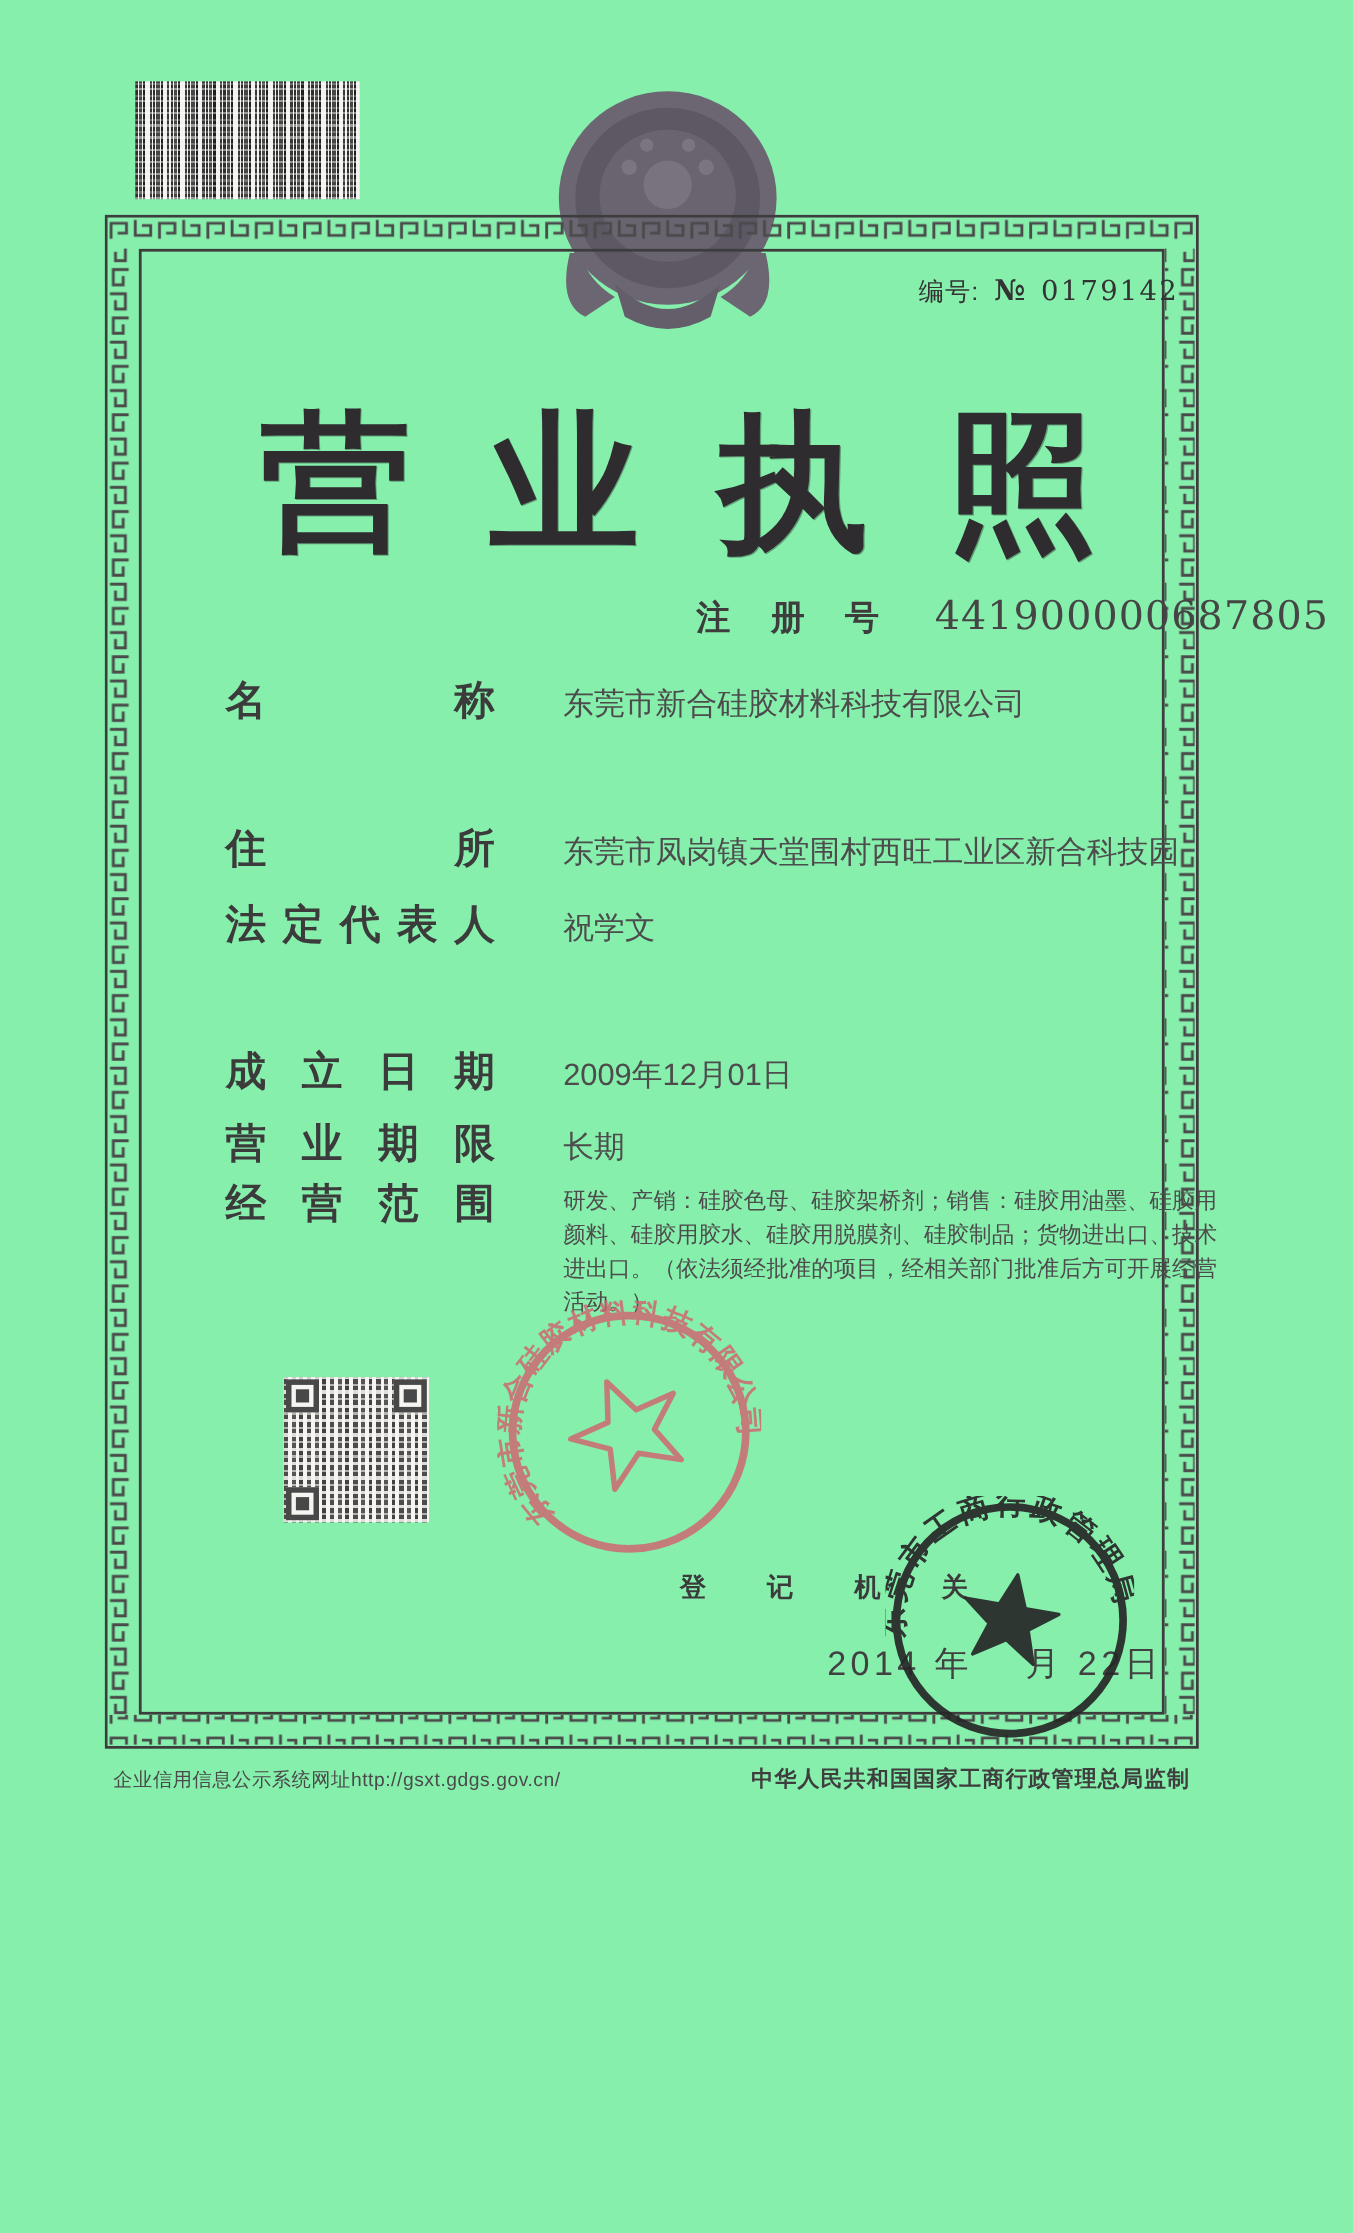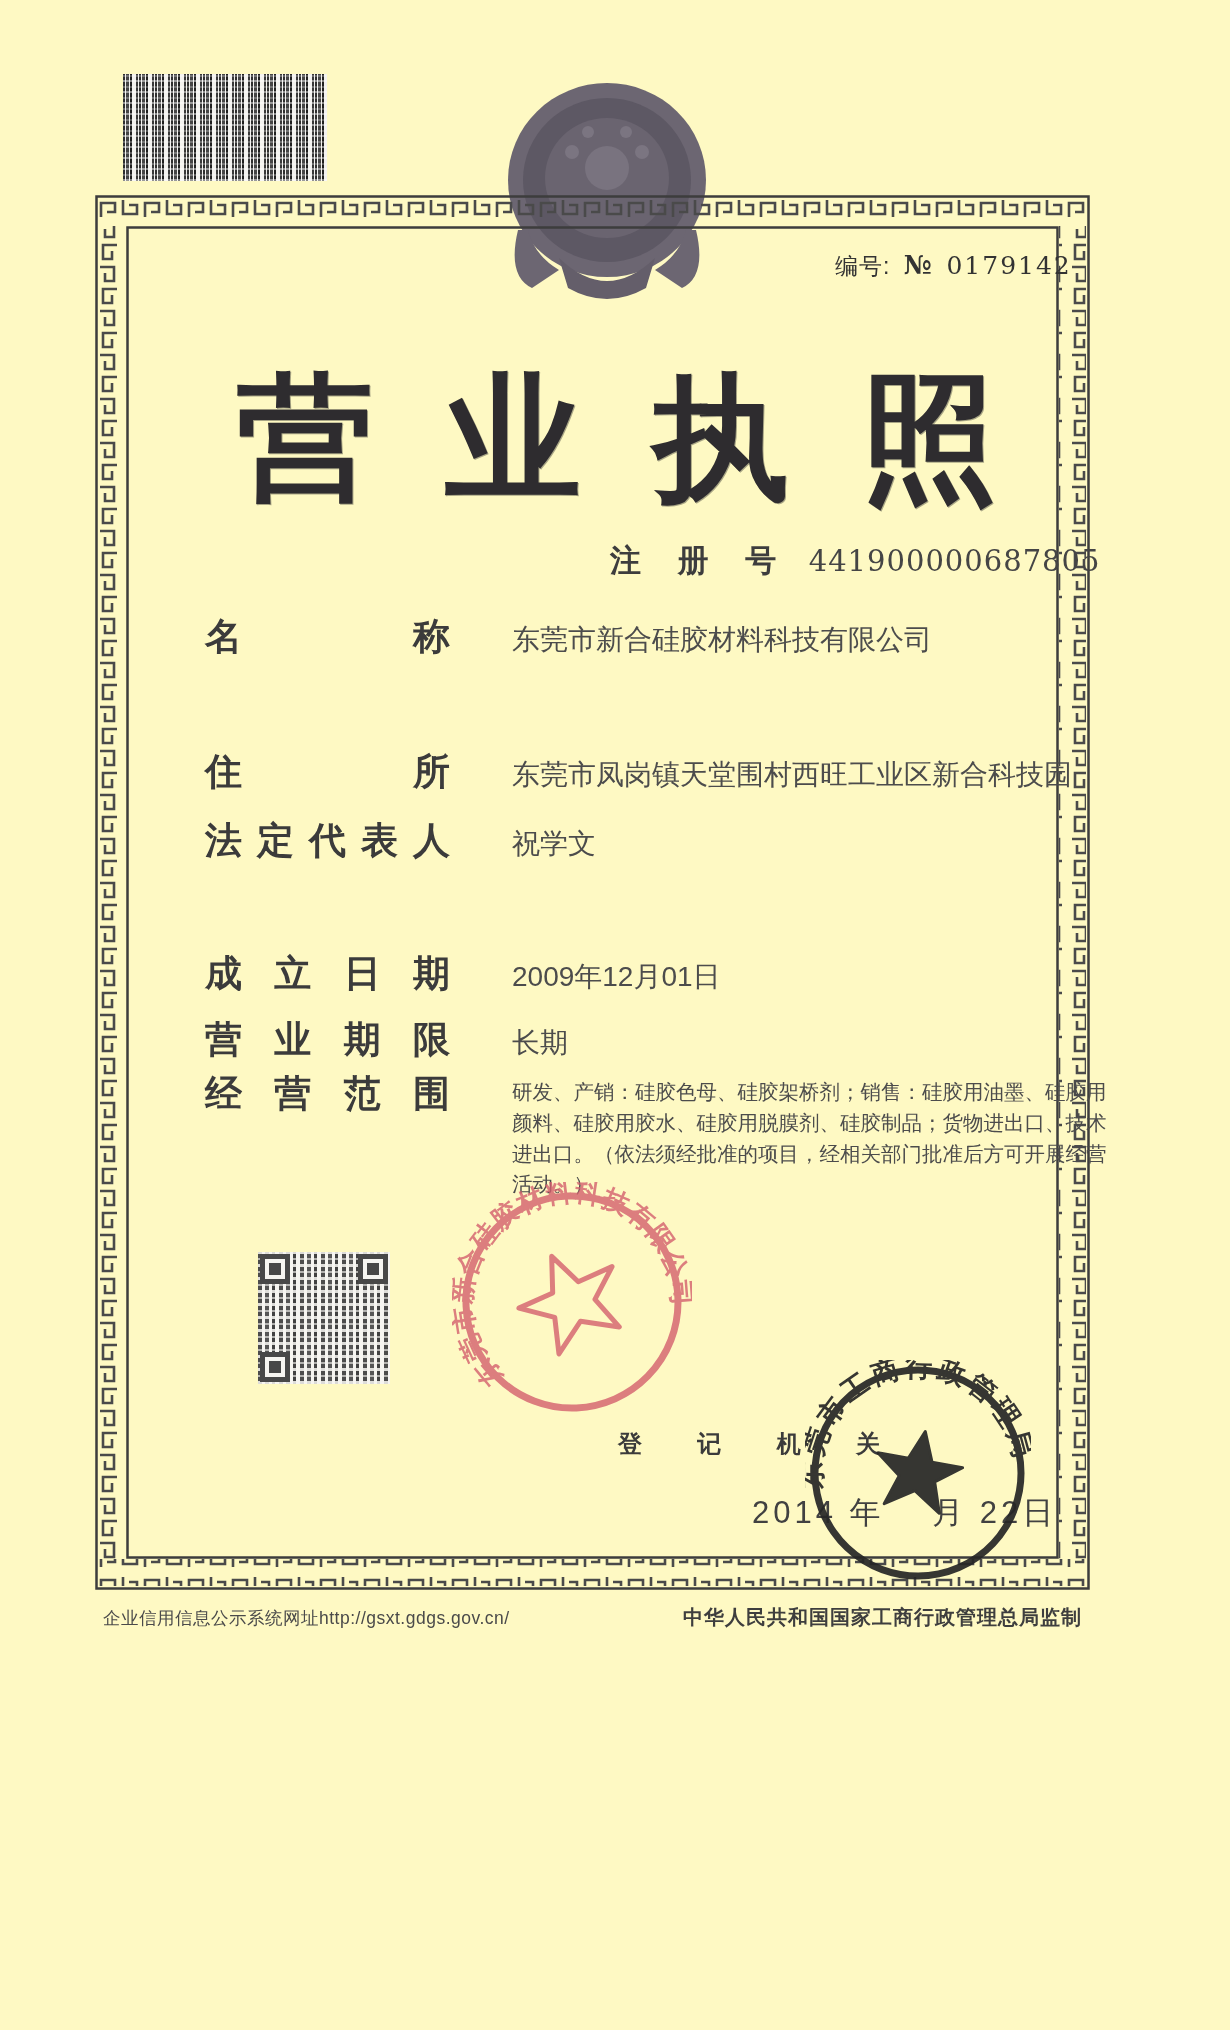--- a/index.html
+++ b/index.html
@@ -1,18 +1,18 @@
 <!DOCTYPE html>
 <html><head>
 <meta charset="utf-8">
 <style>
   html,body{margin:0;padding:0;background:#e8e7e4;}
   .sheet{
     position:relative;width:1230px;height:2030px;margin:0 auto;
-    background:#fef9c3;overflow:hidden;
+    background:#86efac;overflow:hidden;
     font-family:"Liberation Sans",sans-serif;color:#3a3a3a;
   }
   
   .barcode{
     position:absolute;left:123px;top:74px;width:204px;height:107px;
     background:
       repeating-linear-gradient(0deg, rgba(255,255,255,.45) 0 2px, rgba(0,0,0,0) 2px 5px, rgba(255,255,255,.25) 5px 7px, rgba(0,0,0,0) 7px 11px),
       repeating-linear-gradient(90deg,#2e2e2e 0 2px,#f2f1ee 2px 3px,#454545 3px 6px,#f2f1ee 6px 7px,#1f1f1f 7px 9px,#f2f1ee 9px 13px,#383838 13px 15px,#f2f1ee 15px 16px);
   }
   .emblem{position:absolute;left:504px;top:80px;width:207px;height:224px;}
@@ -27,22 +27,22 @@
   .serial .no-val{font-family:"DejaVu Serif",serif;font-size:25px;letter-spacing:2px;}
   
   .title{
     position:absolute;left:165px;top:348px;width:860px;
     text-align:right;font-size:136px;font-weight:900;color:#2e2c2f;
     letter-spacing:72px;text-indent:72px;white-space:nowrap;
     text-shadow:1px 1px 0 rgba(40,40,40,.4);
   }
   
   .regno{position:absolute;left:610px;top:540px;white-space:nowrap;}
-  .regno .lbl{font-size:31px;font-weight:600;letter-spacing:14px;color:#3d3d3d;}
-  .regno .val{font-family:"DejaVu Serif",serif;font-size:29px;color:#454545;margin-left:14px;letter-spacing:1px;}
+  .regno .lbl{font-size:31px;font-weight:600;letter-spacing:14px;color:#3d3d3d;margin-left:23px;}
+  .regno .val{font-family:"DejaVu Serif",serif;font-size:36px;color:#454545;margin-left:32px;letter-spacing:1px;}
   
   .row{position:absolute;left:205px;display:flex;align-items:flex-start;}
   .row .lbl{
     width:245px;flex:0 0 245px;font-size:37px;font-weight:600;color:#3b3b3b;
     text-align:justify;text-align-last:justify;line-height:1;
   }
   .row .lbl-wide{letter-spacing:0;}
   .row .val{margin-left:62px;font-size:28px;color:#4c4c4c;line-height:1.2;padding-top:5px;}
   .row .val-small{font-size:20.5px;width:608px;line-height:1.5;padding-top:2px;color:#4c4c4c;}
   

